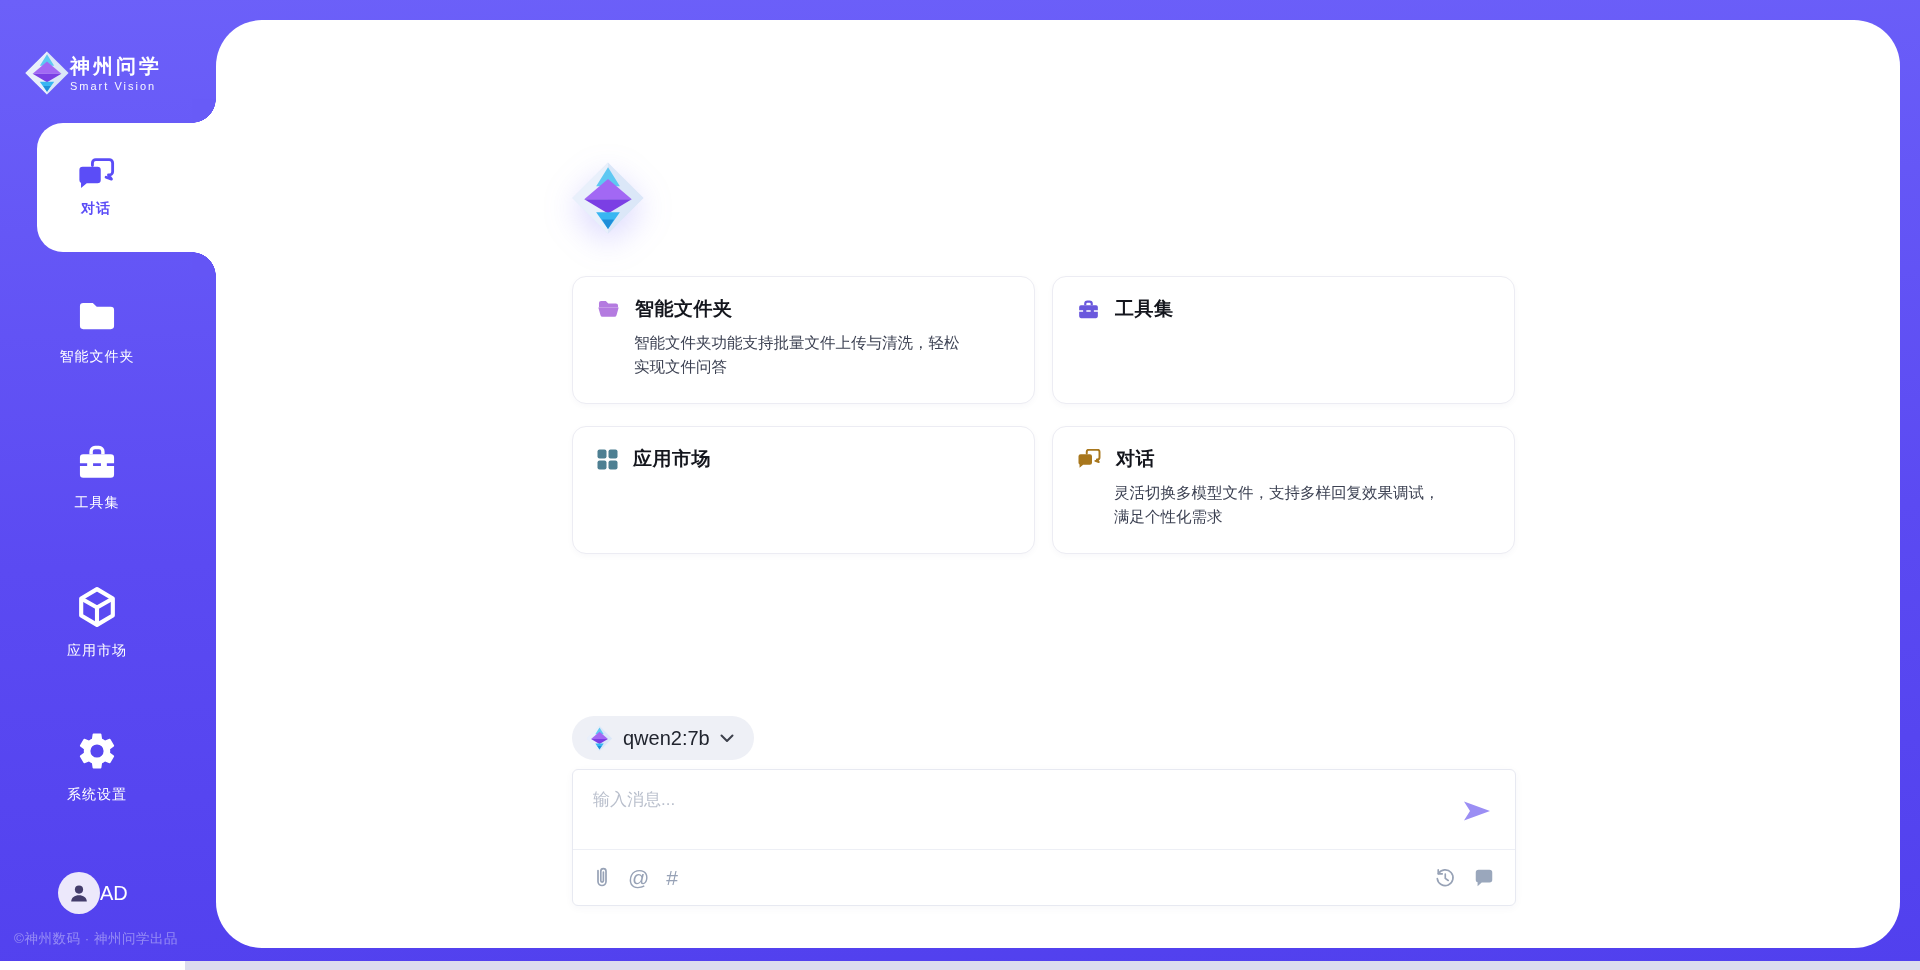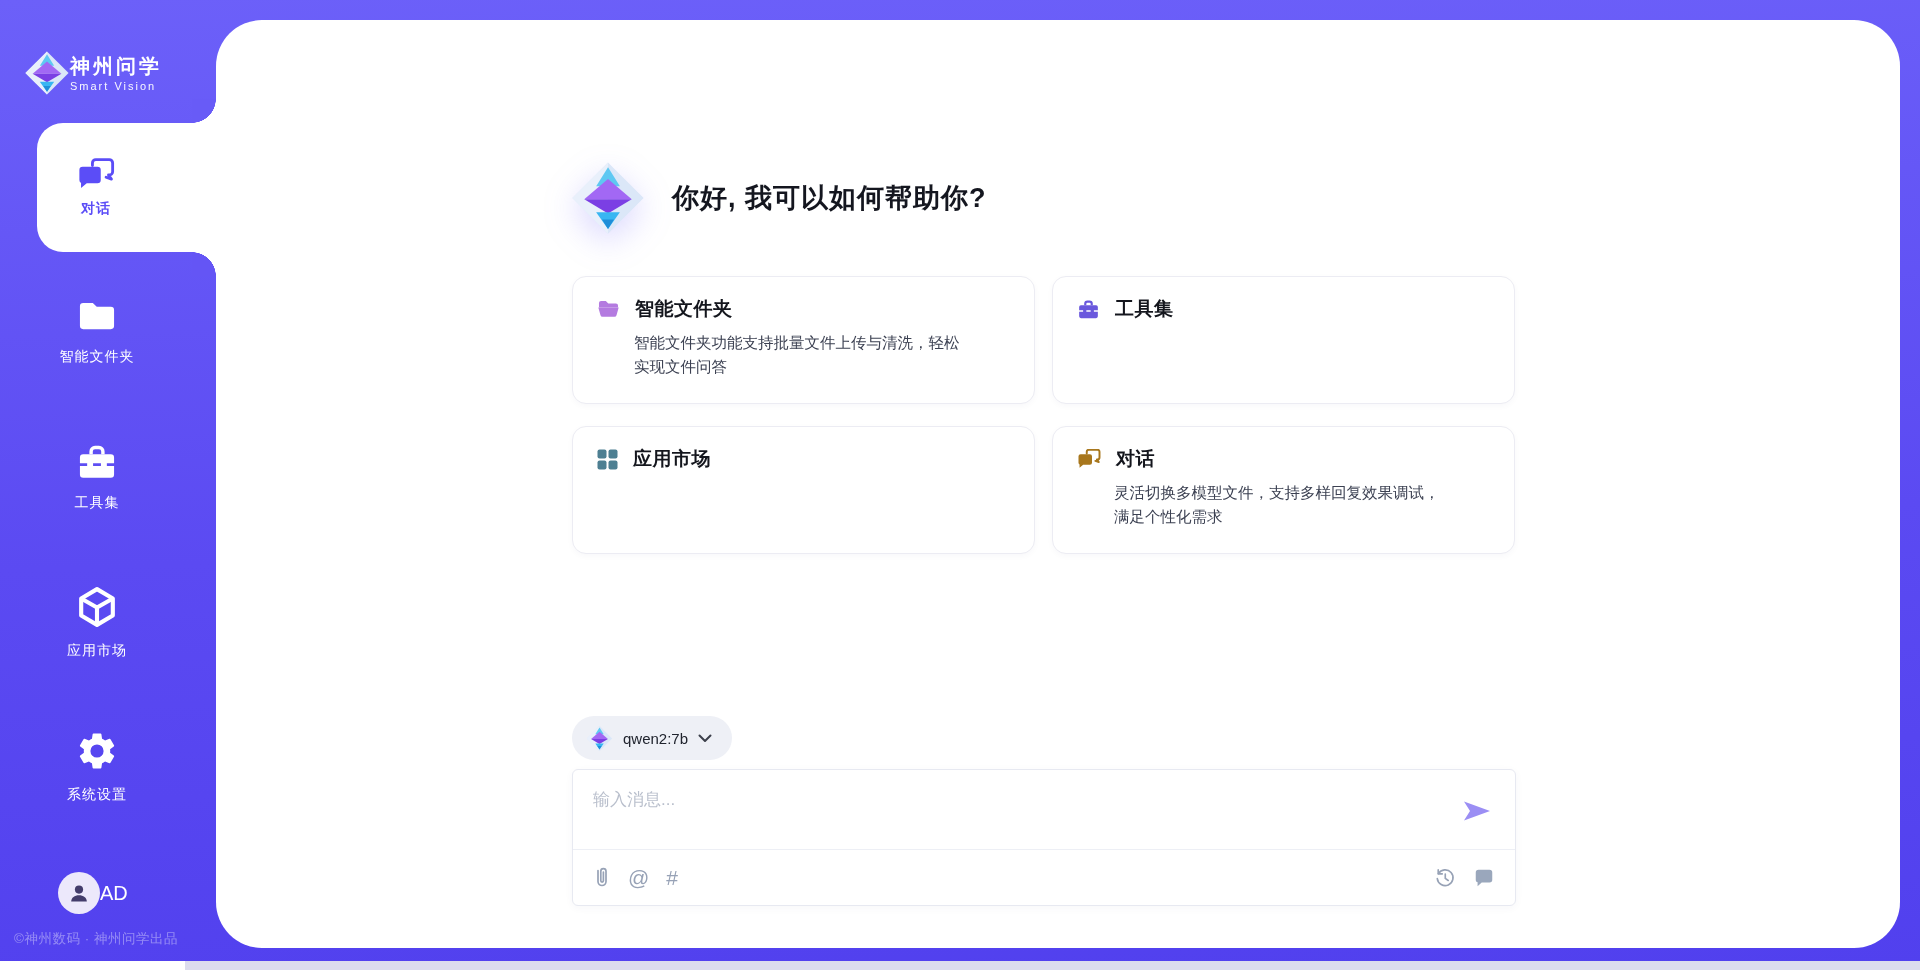--- a/index.html
+++ b/index.html
@@ -76,21 +76,21 @@
   .card-head { display:flex; align-items:center; gap:15px; }
   .card-title { font-size:19px; font-weight:bold; color:#14161d; letter-spacing:.5px; }
   .card-desc { margin:9px 0 0 37px; width:338px; font-size:15.5px; line-height:1.55; color:#3c4152; }
 
   
   .model-pill {
     position:absolute; left:572px; top:716px; height:44px;
     display:inline-flex; align-items:center; gap:10px;
     background:#eef0f6; border-radius:22px; padding:0 20px 0 14px; cursor:pointer;
   }
-  .model-name { font-size:15px; color:#20242e; }
+  .model-name { font-size:20px; color:#20242e; }
 
   
   .composer {
     position:absolute; left:572px; top:769px; width:944px; height:137px;
     background:#fff; border:1px solid #e7e9f1; border-radius:6px;
     box-shadow:0 2px 8px rgba(40,40,90,.04);
   }
   .composer textarea {
     position:absolute; left:0; top:0; width:100%; height:78px; resize:none;
     border:none; outline:none; background:transparent;
@@ -196,21 +196,20 @@
 
     <div class="copyright">©神州数码 · 神州问学出品</div>
   </div>
 
   <div class="main-panel"></div>
 
   <div class="greeting">
     <svg class="greeting-logo" width="76" height="76" viewBox="0 0 64 64">
         <use href="#diamond-logo"></use>
       </svg>
-    <div class="greeting-text">你好, 我可以如何帮助你?</div>
   </div>
 
   <div class="cards">
 
     <div class="card">
       <div class="card-head">
         <svg width="23" height="20" viewBox="0 0 24 21">
           <path d="M2 4.2A2.2 2.2 0 0 1 4.2 2h5l2.6 2.6h8A2.2 2.2 0 0 1 22 6.8V9H2z" fill="#b47be0"></path>
           <path d="M1.3 9h21.4l-2.3 8a2.2 2.2 0 0 1-2.1 1.6H5.7A2.2 2.2 0 0 1 3.6 17z" fill="#b47be0"></path>
         </svg>

